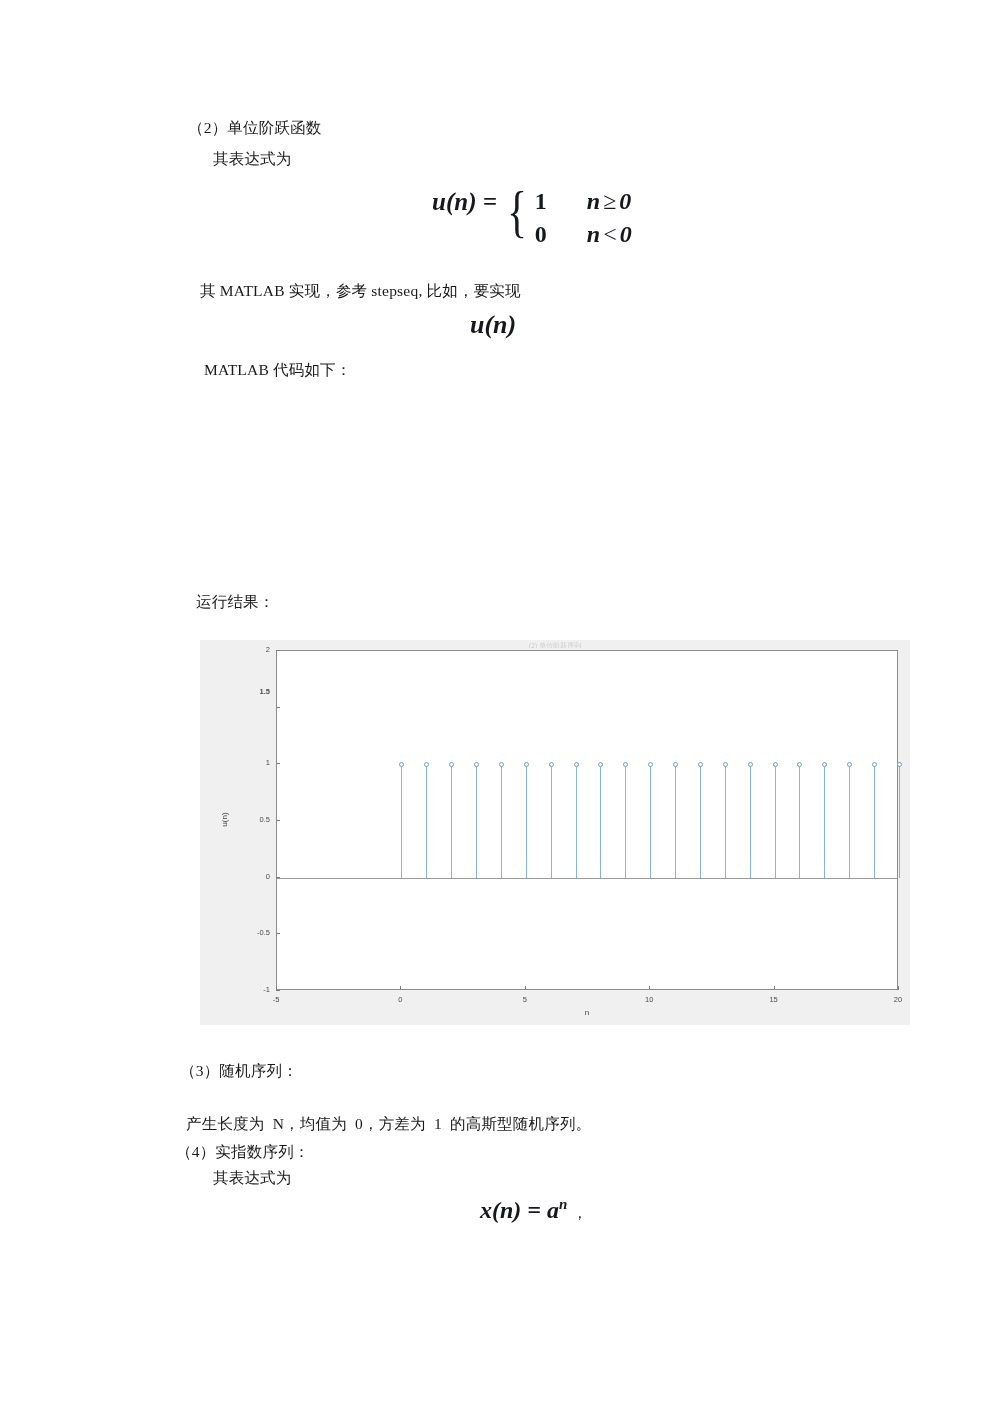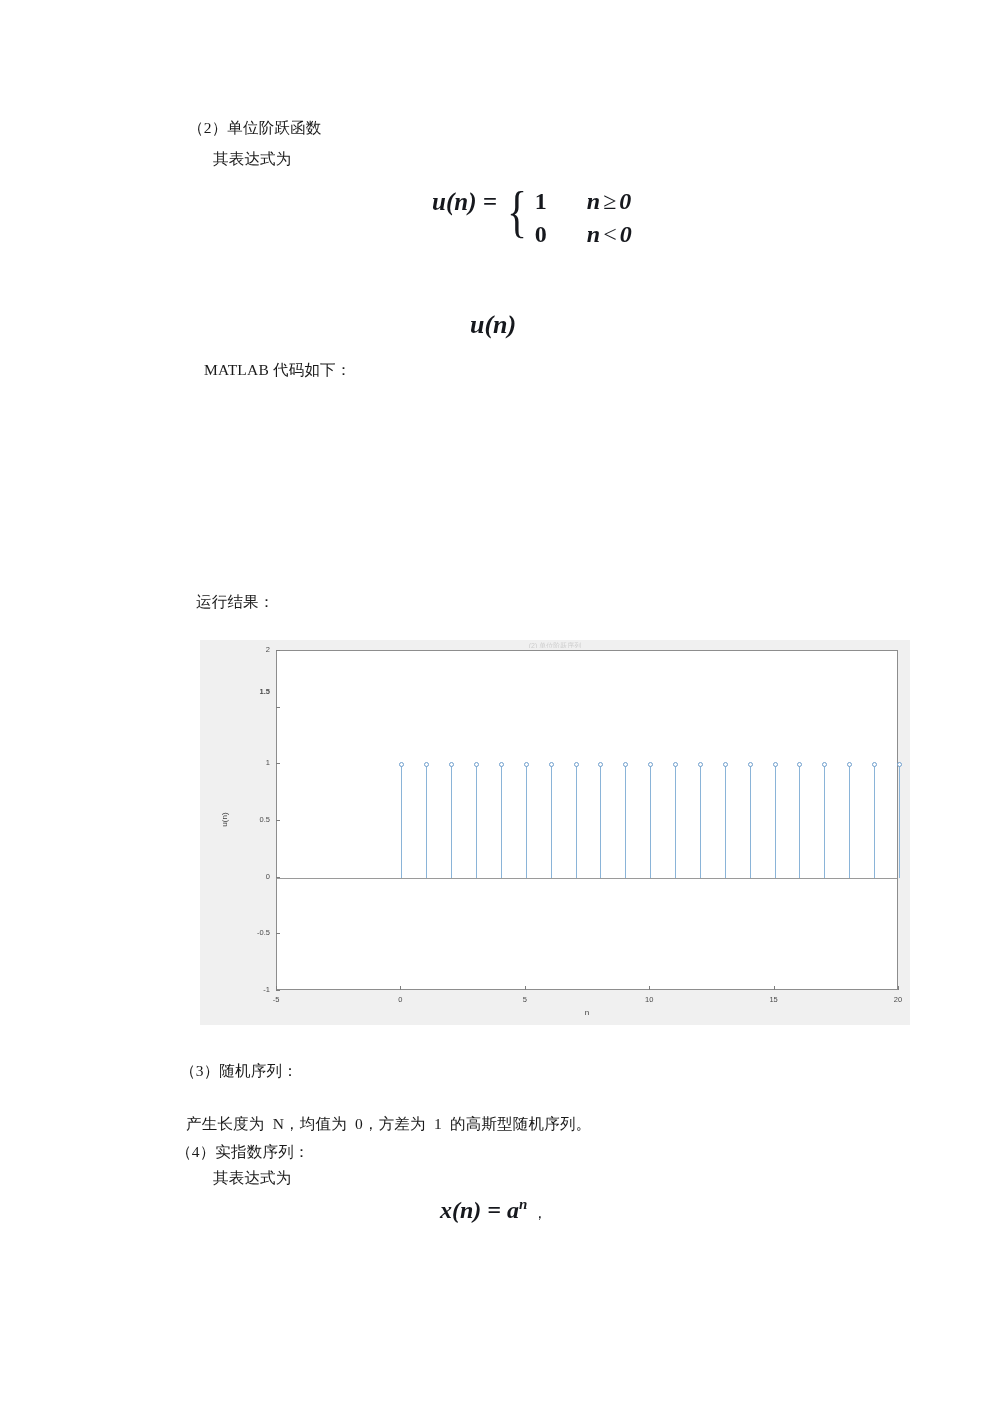--- a/index.html
+++ b/index.html
@@ -84,20 +84,21 @@
 
   .formula-un {
     font-size: 26px;
     font-style: italic;
     font-weight: bold;
   }
   .formula-xn {
     font-size: 24px;
     font-style: italic;
     font-weight: bold;
+    margin-left: 40px;
   }
   .formula-xn .sup {
     font-size: 15px;
     vertical-align: super;
     font-style: italic;
   }
   .formula-xn .tail {
     font-style: normal;
     font-weight: normal;
     font-size: 15px;
@@ -223,20 +224,21 @@
         <span class="case-val">1</span>
         <span class="case-cond"><span>n</span><span class="cond-op">≥</span><span>0</span></span>
       </span>
       <span class="case-row">
         <span class="case-val">0</span>
         <span class="case-cond"><span>n</span><span class="cond-op">&lt;</span><span>0</span></span>
       </span>
     </span>
   </div>
 
+  <div class="txt body-line" style="left:200px; top:279px;">其 MATLAB 实现，参考 stepseq, 比如，要实现</div>
 
   <div class="formula formula-un" style="left:470px; top:310px;">u(n)</div>
 
   <div class="txt body-line" style="left:204px; top:358px;">MATLAB 代码如下：</div>
 
 
   <div class="txt body-line" style="left:196px; top:590px;">运行结果：</div>
 
   <div class="figure" style="left:200px; top:640px; width:710px; height:385px;">
 

